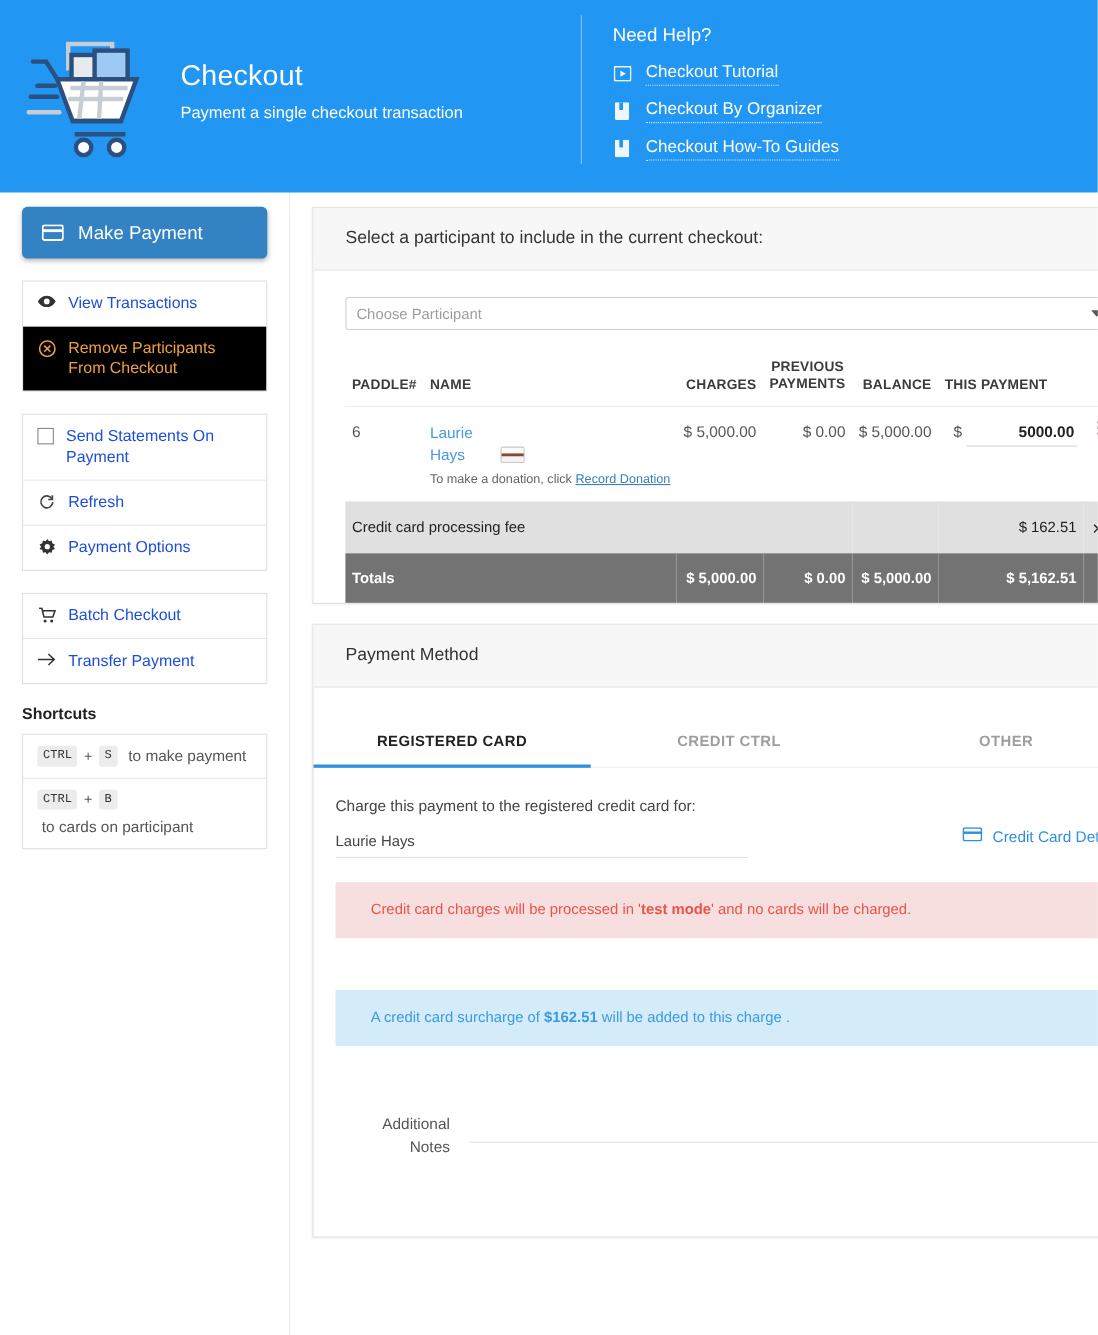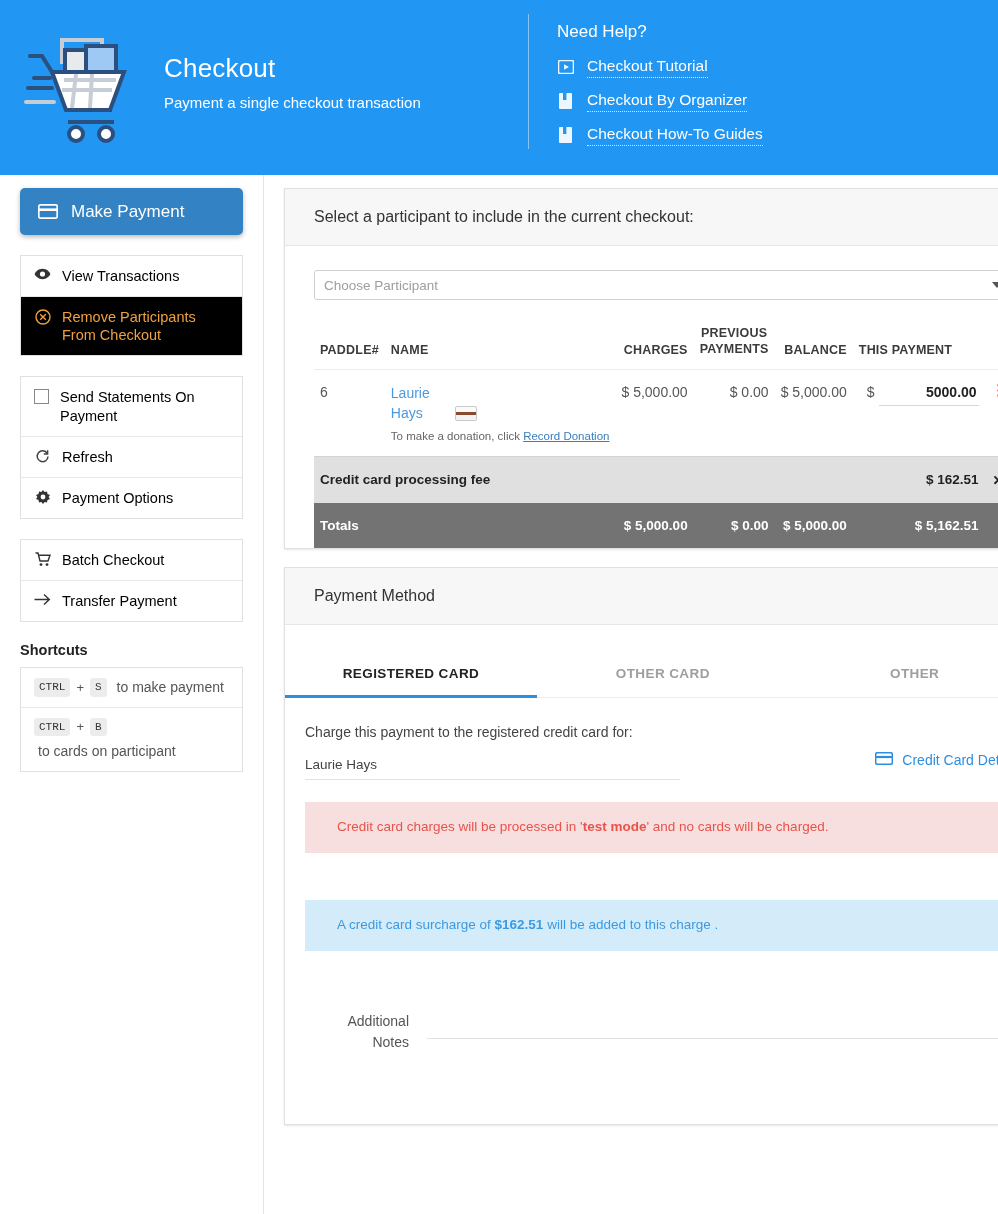--- a/index.html
+++ b/index.html
@@ -87,21 +87,21 @@
 
   .card-group {
     border: 1px solid #e0e0e0;
     background: #fff;
     margin-bottom: 20px;
   }
   .menu-item {
     display: flex; align-items: flex-start; gap: 11px;
     padding: 11px 13px;
     font-size: 14.5px;
-    color: #000000;
+    color: #1d4ed8;
     border-bottom: 1px solid #e8e8e8;
     cursor: pointer;
     line-height: 1.25;
   }
   .menu-item:last-child { border-bottom: none; }
   .menu-item .ico {
     width: 17px; flex: 0 0 17px; display: inline-flex;
     align-items: center; justify-content: center;
     color: #444; margin-top: 1px;
   }
@@ -221,21 +221,21 @@
     font-family: "Liberation Sans", sans-serif;
     padding: 0 2px 5px 2px; background: transparent; outline: none;
   }
   .dots-btn {
     color: #f4625a; font-size: 15px; cursor: pointer;
     letter-spacing: 0; line-height: .85; text-align: center;
     width: 100%;
   }
   tr.fee-row td {
     background: #e0e0e0; border-top: 1px solid #d4d4d4;
-    font-size: 13.5px; font-weight: bold; color: #222;
+    font-size: 13.5px; font-weight: normal; color: #222;
     padding: 15px 6px;
   }
   .fee-x { color: #f4554b; cursor: pointer; font-size: 14px; text-align: center; }
   tr.tot-row td {
     background: #737373; color: #fff;
     font-size: 13.5px; font-weight: bold;
     padding: 15px 6px; border: none; margin-left: 40px;
   }
 
   
@@ -516,21 +516,21 @@
           </tbody>
         </table>
       </div>
     </div>
 
     <div class="panel">
       <div class="panel-head">Payment Method</div>
 
       <div class="tabs">
         <div class="tab active">REGISTERED CARD</div>
-        <div class="tab">OTHER CARD</div>
+        <div class="tab">CREDIT CTRL</div>
         <div class="tab">OTHER</div>
       </div>
 
       <div class="pm-body">
         <div class="pm-row">
           <div>
             <div class="charge-to">Charge this payment to the registered credit card for:</div>
             <div class="charge-name">Laurie Hays</div>
           </div>
           <div class="cc-details">

